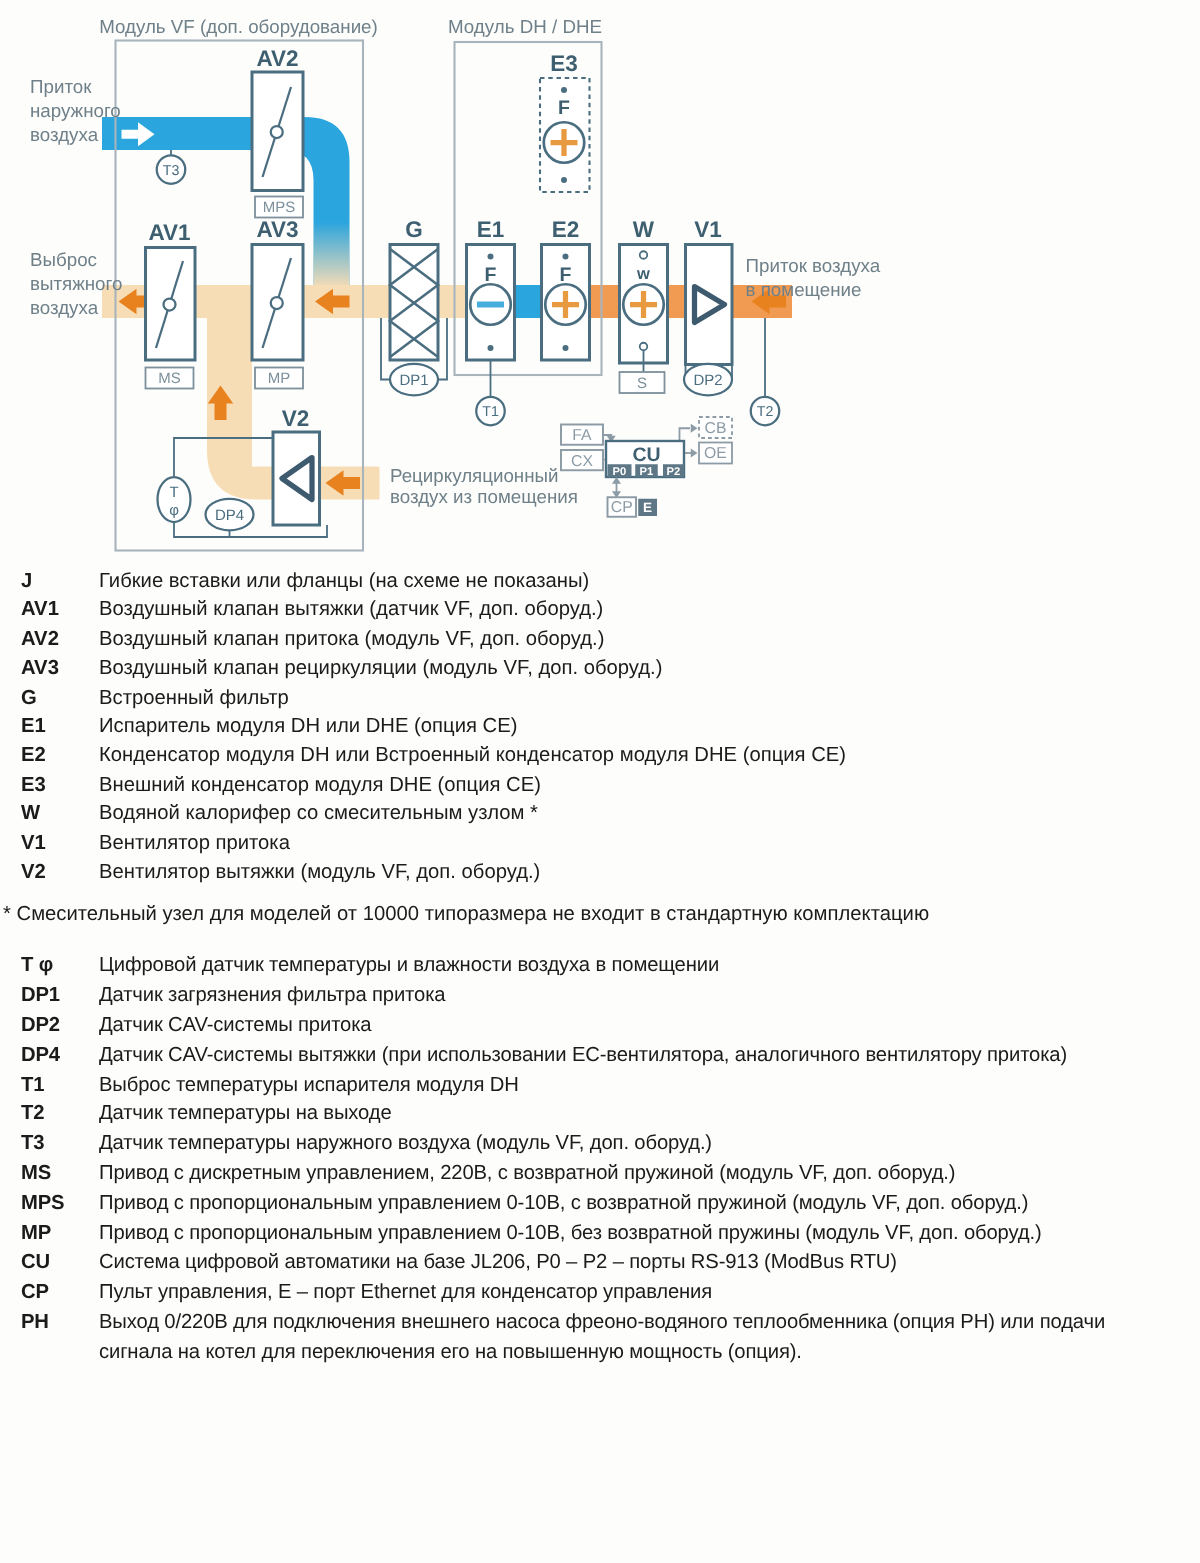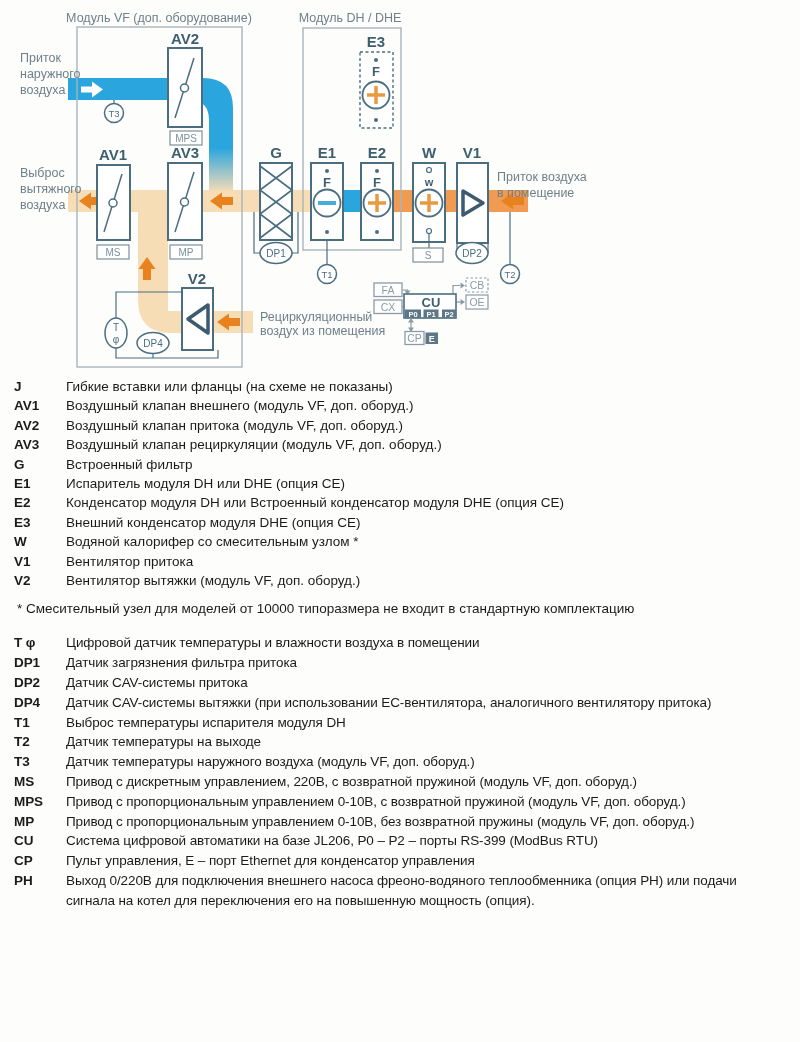--- a/index.html
+++ b/index.html
@@ -8,21 +8,21 @@
     background:#fdfdfc;
     font-family:"Liberation Sans", sans-serif;
     color:#1b1b1b;
   }
   .diagram-wrap{position:absolute;top:0;left:5px;width:800px;height:372px}
   svg text{user-select:none}
   .legend{position:absolute;top:377px;left:0;width:788px;font-size:13.5px}
   .lg-row{display:flex;line-height:19.4px}
   .lg-term{flex:0 0 52px;padding-left:14px;font-weight:bold;white-space:nowrap}
   .lg-desc{flex:1}
-  .footnote{margin-top:9px;padding-left:17px;line-height:19px}
+  .footnote{margin-top:9px;padding-left:2px;line-height:19px}
   .group2{margin-top:15px}
   .group2 .lg-row{line-height:19.8px;letter-spacing:-0.1px}
 </style>
 </head>
 <body>
 
 <div class="diagram-wrap">
 <svg width="800" height="372" viewBox="0 0 800 372" xmlns="http://www.w3.org/2000/svg">
   <defs>
     <linearGradient id="fadeToBeige" x1="0" y1="0" x2="0" y2="1">
@@ -243,21 +243,21 @@
 </div>
 
 <div class="legend">
   <div class="group1">
     <div class="lg-row">
         <span class="lg-term">J</span>
         <span class="lg-desc">Гибкие вставки или фланцы (на схеме не показаны)</span>
       </div>
     <div class="lg-row">
         <span class="lg-term">AV1</span>
-        <span class="lg-desc">Воздушный клапан внешнего (модуль VF, доп. оборуд.)</span>
+        <span class="lg-desc">Воздушный клапан вытяжки (датчик VF, доп. оборуд.)</span>
       </div>
     <div class="lg-row">
         <span class="lg-term">AV2</span>
         <span class="lg-desc">Воздушный клапан притока (модуль VF, доп. оборуд.)</span>
       </div>
     <div class="lg-row">
         <span class="lg-term">AV3</span>
         <span class="lg-desc">Воздушный клапан рециркуляции (модуль VF, доп. оборуд.)</span>
       </div>
     <div class="lg-row">
@@ -328,21 +328,21 @@
     <div class="lg-row">
         <span class="lg-term">MPS</span>
         <span class="lg-desc">Привод с пропорциональным управлением 0-10В, с возвратной пружиной (модуль VF, доп. оборуд.)</span>
       </div>
     <div class="lg-row">
         <span class="lg-term">MP</span>
         <span class="lg-desc">Привод с пропорциональным управлением 0-10В, без возвратной пружины (модуль VF, доп. оборуд.)</span>
       </div>
     <div class="lg-row">
         <span class="lg-term">CU</span>
-        <span class="lg-desc">Система цифровой автоматики на базе JL206, P0 – P2 – порты RS-399 (ModBus RTU)</span>
+        <span class="lg-desc">Система цифровой автоматики на базе JL206, P0 – P2 – порты RS-913 (ModBus RTU)</span>
       </div>
     <div class="lg-row">
         <span class="lg-term">CP</span>
         <span class="lg-desc">Пульт управления, E – порт Ethernet для конденсатор управления</span>
       </div>
     <div class="lg-row">
         <span class="lg-term">PH</span>
         <span class="lg-desc">Выход 0/220В для подключения внешнего насоса фреоно-водяного теплообменника (опция PH) или подачи сигнала на котел для переключения его на повышенную мощность (опция).</span>
       </div>
   </div>

